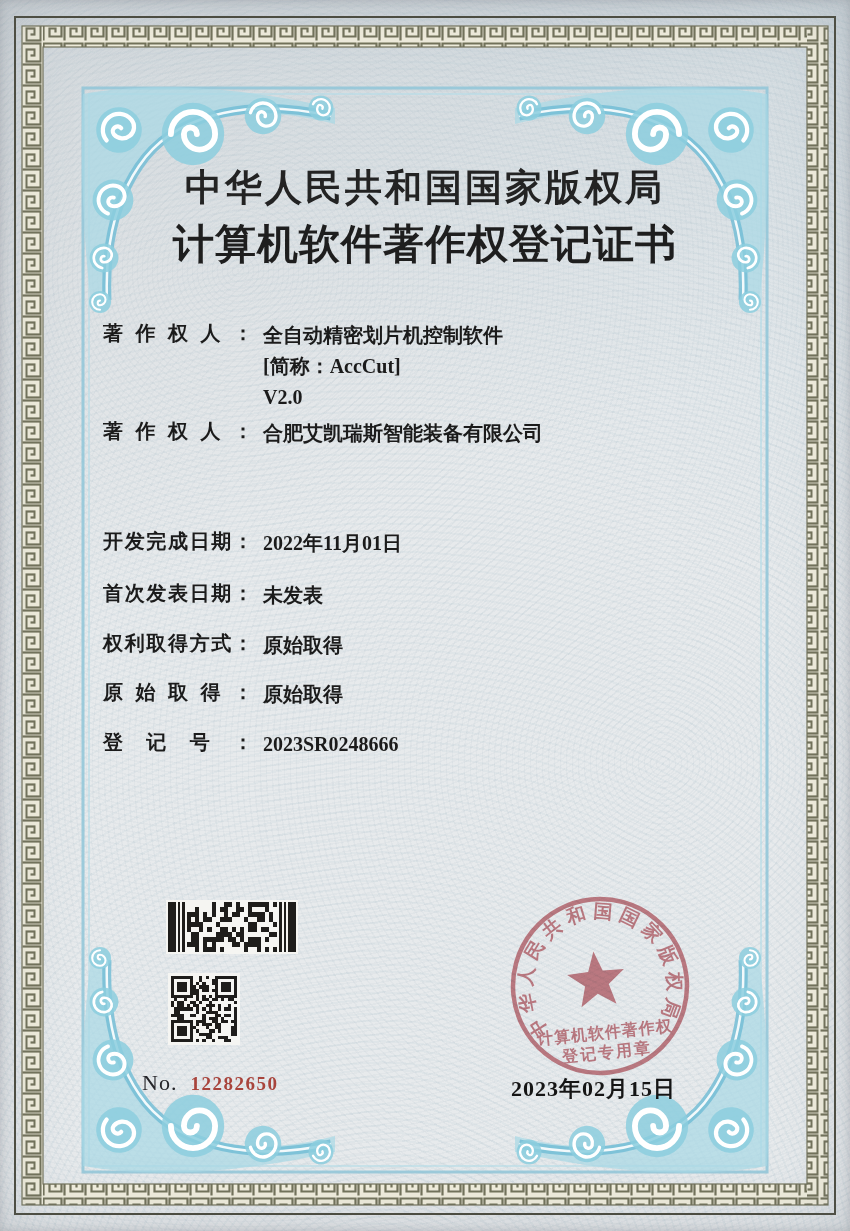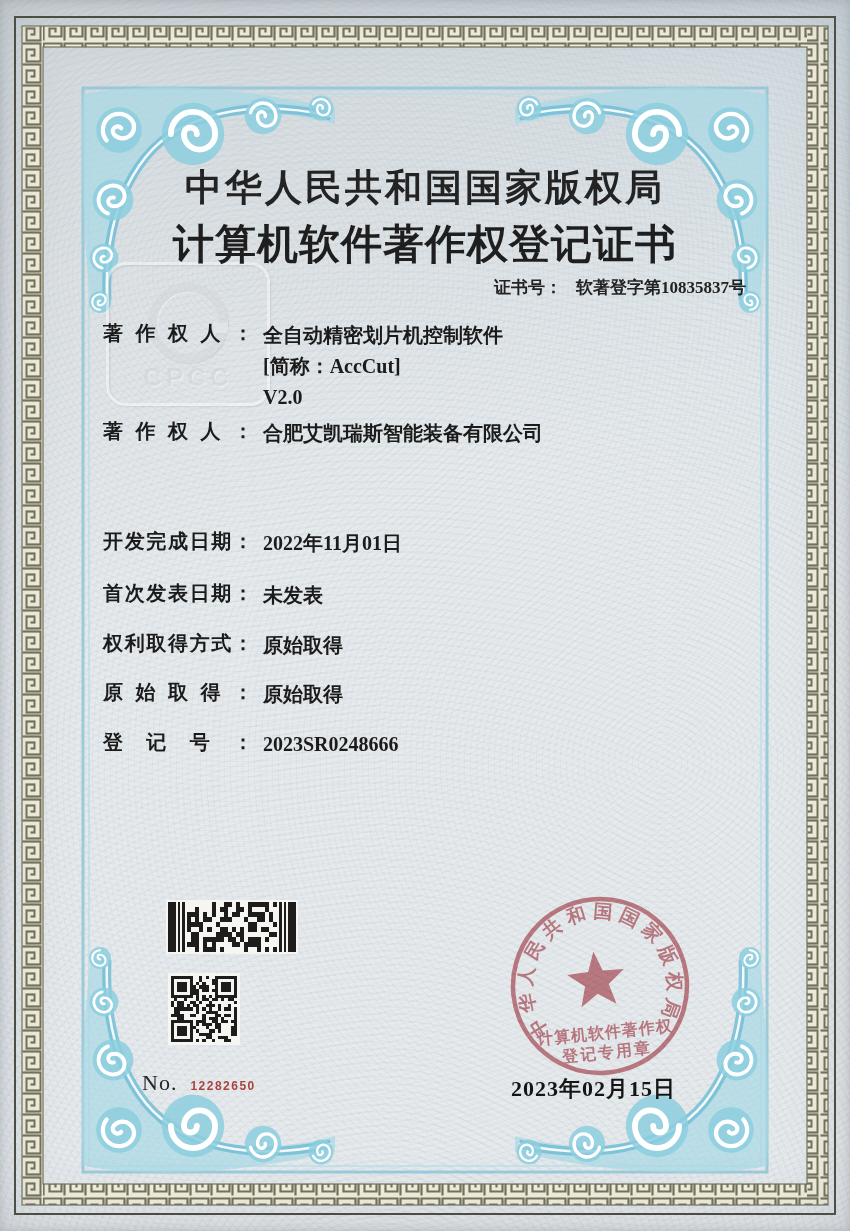--- a/index.html
+++ b/index.html
@@ -46,21 +46,21 @@
     display:flex;box-shadow:0 0 0 2px #f5f5f2;}
   .bc-seg{height:100%;flex-shrink:0;}
   .bc-mid{flex:1;display:grid;grid-template-columns:repeat(22,1fr);grid-template-rows:repeat(10,1fr);}
   
   .qr{position:absolute;left:171px;top:976px;width:66px;height:66px;background:#f5f5f2;
     display:grid;grid-template-columns:repeat(21,1fr);grid-template-rows:repeat(21,1fr);
     box-shadow:0 0 0 3px #f5f5f2;}
   
   .serial{position:absolute;left:142px;top:1070px;display:flex;align-items:baseline;gap:13px;}
   .serial-prefix{font-size:22px;color:#26262a;letter-spacing:1px;}
-  .serial-number{font-family:Liberation Sans, sans-serif;font-size:12px;
+  .serial-number{font-family:Liberation Serif, serif;font-size:19px;
     font-weight:700;letter-spacing:1.5px;color:var(--serial-red,#a8443c);}
   
   .seal{position:absolute;left:500px;top:886px;mix-blend-mode:multiply;opacity:.88;}
   .seal-stroke{stroke:var(--seal-red,#b9505a);}
   .seal-fill{fill:var(--seal-red,#b9505a);}
   .issue-date{position:absolute;left:511px;top:1074px;font-size:22px;font-weight:700;
     letter-spacing:1px;color:#151515;}
 </style>
 </head>
 <body>
@@ -106,31 +106,23 @@
 
     <rect x="83" y="88" width="684" height="1084" fill="none" stroke="#8fc6d8" stroke-width="3" opacity="0.85"></rect>
     <rect x="89" y="94" width="672" height="1072" fill="none" stroke="#b5dce8" stroke-width="1.2"></rect>
 
     <use href="#cnr" transform="translate(83,88)"></use>
     <use href="#cnr" transform="translate(767,88) scale(-1,1)"></use>
     <use href="#cnr" transform="translate(83,1172) scale(1,-1)"></use>
     <use href="#cnr" transform="translate(767,1172) scale(-1,-1)"></use>
   </svg>
 
-  <div class="cpcc">
-    <div class="cpcc-ring"></div>
-    <div class="cpcc-label">CPCC</div>
-  </div>
 
   <div class="issuer">中华人民共和国国家版权局</div>
   <div class="cert-title">计算机软件著作权登记证书</div>
-  <div class="certno">
-    <span>证书号：</span>
-    <span>软著登字第10835837号</span>
-  </div>
 
   <div class="frow" style="top:320px">
     <span class="flabel">著作权人：</span>
     <span class="fvalue">
       <div>全自动精密划片机控制软件</div>
       <div>[简称：AccCut]</div>
       <div>V2.0</div>
     </span>
   </div>
   <div class="frow" style="top:418px">

